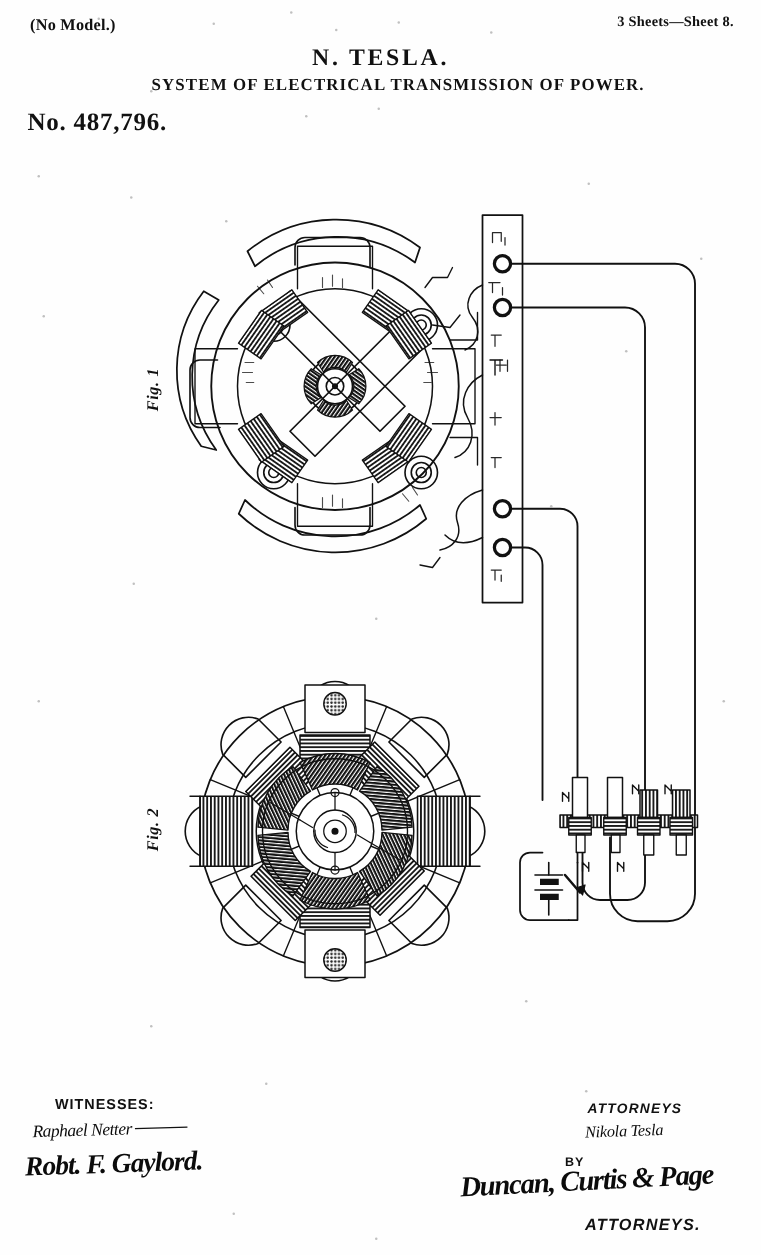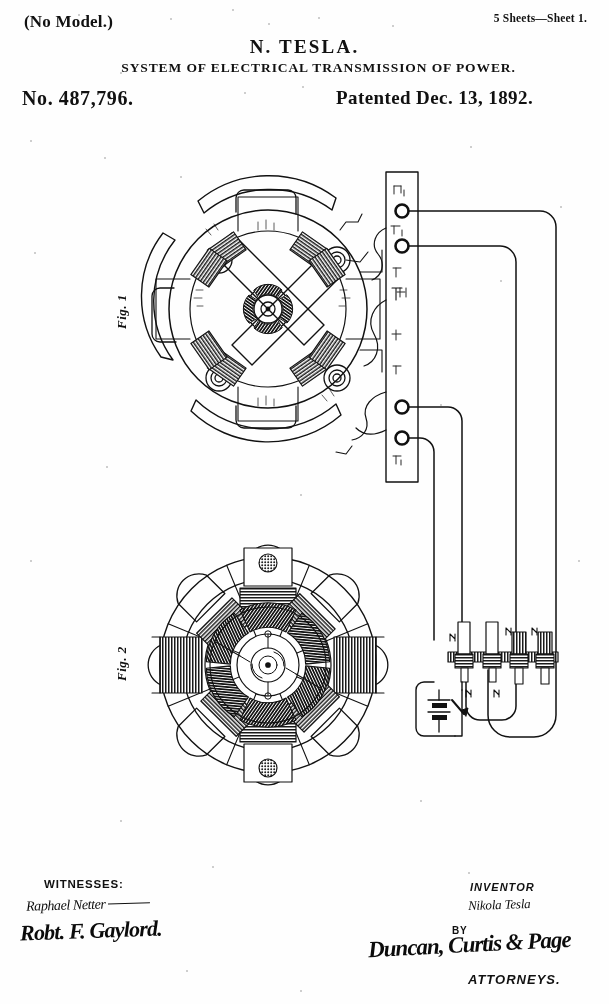--- a/index.html
+++ b/index.html
@@ -10,21 +10,21 @@
     -webkit-font-smoothing:none;
   }
   .page{position:absolute;inset:0;background:#fefefe;}
 
   
   .speck{position:absolute;background:#8d8d8d;border-radius:50%;opacity:.55;}
 
   
   .hdr-nomodel{
     position:absolute;left:24px;top:12px;
-    font-family:"Liberation Serif",serif;font-weight:bold;font-size:17px;
+    font-family:"Liberation Serif",serif;font-weight:bold;font-size:13px;
     letter-spacing:.2px;
   }
   .hdr-sheets{
     position:absolute;right:22px;top:12px;
     font-family:"Liberation Serif",serif;font-weight:bold;font-size:11.5px;
     letter-spacing:.2px;white-space:nowrap;
   }
   .hdr-name{
     position:absolute;left:0;right:0;top:36px;text-align:center;
     font-family:"Liberation Serif",serif;font-weight:bold;font-size:19px;
@@ -90,25 +90,24 @@
 
   svg{display:block;}
   .dw{position:absolute;left:0;top:0;}
 </style>
 </head>
 <body>
 
 <div class="page">
 
   <div class="hdr-nomodel">(No Model.)</div>
-  <div class="hdr-sheets">5 Sheets—Sheet 1.</div>
+  <div class="hdr-sheets">3 Sheets—Sheet 8.</div>
   <div class="hdr-name">N. TESLA.</div>
   <div class="hdr-title">SYSTEM OF ELECTRICAL TRANSMISSION OF POWER.</div>
   <div class="hdr-num">No. 487,796.</div>
-  <div class="hdr-date">Patented Dec. 13, 1892.</div>
 
   <svg class="dw" width="609" height="1004" viewBox="0 0 609 1004">
     <defs>
 
       <pattern id="coilV" width="3" height="3" patternUnits="userSpaceOnUse">
         <rect width="3" height="3" fill="#fff"></rect>
         <rect x="0" y="0" width="1.5" height="3" fill="#1a1a1a"></rect>
       </pattern>
 
       <pattern id="coilH" width="3" height="3" patternUnits="userSpaceOnUse">
@@ -445,21 +444,21 @@
 
   <div class="figlabel" style="left:101px;top:300px;width:42px;">Fig. 1</div>
   <div class="figlabel" style="left:101px;top:652px;width:42px;">Fig. 2</div>
 
   <div class="ftr-witness-label">WITNESSES:</div>
   <div class="sig sig-w1">
     <span>Raphael Netter</span><span class="tail"></span>
   </div>
   <div class="sig sig-w2">Robt. F. Gaylord.</div>
 
-  <div class="ftr-inventor-label">INVENTOR</div>
+  <div class="ftr-inventor-label">ATTORNEYS</div>
   <div class="sig sig-inv">Nikola Tesla</div>
   <div class="ftr-by">BY</div>
   <div class="sig sig-atty">Duncan, Curtis &amp; Page</div>
   <div class="ftr-attys">ATTORNEYS.</div>
 
   <div class="speck" style="left:78px;top:14px;width:2px;height:2px;"></div>
   <div class="speck" style="left:170px;top:18px;width:2px;height:2px;"></div>
   <div class="speck" style="left:232px;top:9px;width:2px;height:2px;"></div>
   <div class="speck" style="left:268px;top:23px;width:2px;height:2px;"></div>
   <div class="speck" style="left:318px;top:17px;width:2px;height:2px;"></div>

